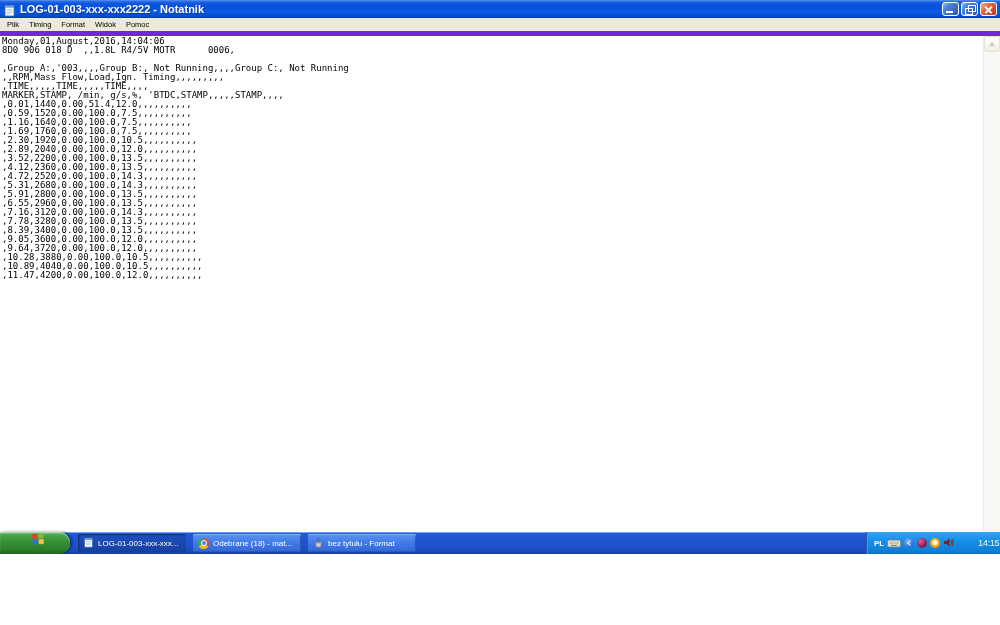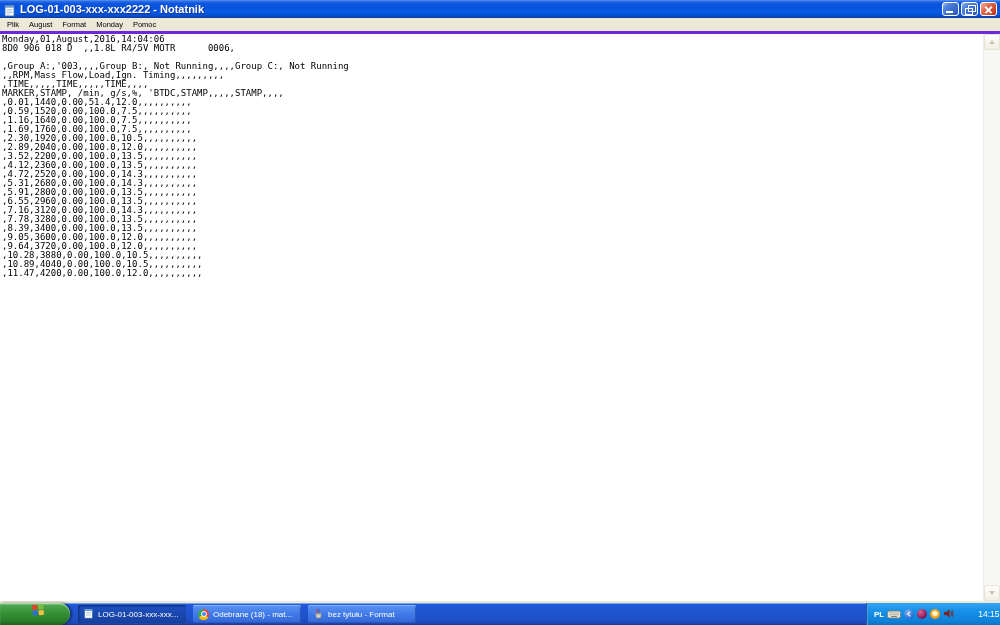--- a/index.html
+++ b/index.html
@@ -1,18 +1,18 @@
 <!DOCTYPE html>
 <html><head>
 <meta charset="utf-8">
 <style>
   * { margin:0; padding:0; box-sizing:border-box; }
   html,body { width:1000px; height:625px; overflow:hidden; }
   body { font-family:"Liberation Sans", sans-serif; }
-  .screen { position:relative; width:1000px; height:625px; background:#be185d; overflow:hidden; }
+  .screen { position:relative; width:1000px; height:554px; background:#be185d; overflow:hidden; }
 
   
   .window { position:absolute; top:0; left:0; width:1000px; height:603px; display:flex; flex-direction:column; background:#ECE9D8; }
 
   .titlebar { height:18px; flex:0 0 18px; display:flex; align-items:center; padding:0 3px;
     background: linear-gradient(180deg,#5A96EE 0%, #2A6DE4 8%, #0C55DF 20%, #0653DD 45%, #0A5BE8 65%, #0550CE 85%, #0B45B4 96%, #03368F 100%); }
   .app-icon { width:13px; height:13px; flex:0 0 13px; }
   .title { color:#fff; font-weight:bold; font-size:11px; margin-left:4px; flex:1;
     text-shadow:1px 1px 1px #10309a; white-space:nowrap; overflow:hidden; }
   .winbtns { display:flex; gap:2px; align-items:center; }
@@ -22,21 +22,21 @@
   .glyph-min::after { content:""; position:absolute; left:3px; bottom:2px; width:7px; height:2px; background:#fff; }
   .glyph-restore::before { content:""; position:absolute; left:3px; top:5px; width:6px; height:5px; border:1px solid #fff; background:transparent; }
   .glyph-restore::after { content:""; position:absolute; left:6px; top:2px; width:6px; height:5px; border:1px solid #fff; }
   .glyph-close::before, .glyph-close::after { content:""; position:absolute; left:3px; top:5.5px; width:9px; height:1.6px; background:#fff; }
   .glyph-close::before { transform:rotate(45deg); }
   .glyph-close::after { transform:rotate(-45deg); }
 
   .menubar { height:13px; flex:0 0 13px; background:#ECE9D8; display:flex; align-items:center; padding-left:2px;border-radius:6px; }
   .menu-item { font-size:7.5px; color:#000; padding:0 5px; cursor:default; }
 
-  .content { flex:1; position:relative; background:#fff; border-top:3px solid #6d28d9; border-bottom:2px solid #ECE9D8; }
+  .content { flex:1; position:relative; background:#fff; border-top:5px solid #6d28d9; border-bottom:2px solid #ECE9D8; }
   .edit-text { position:absolute; top:1px; left:2px; right:18px; bottom:0;
     font-family:"DejaVu Sans Mono", monospace; font-size:9px; line-height:9px; color:#000;
     white-space:pre; overflow:hidden; }
 
   .scrollbar { position:absolute; top:0; right:0; bottom:0; width:17px; background:#F7F7F4; border-left:1px solid #EDEBE2; }
   .sb-btn { position:absolute; left:0; width:16px; height:16px; border:1px solid #E6E3D4; border-radius:2px;
     background:linear-gradient(180deg,#FEFEFD,#F1EFE5); display:flex; align-items:center; justify-content:center; }
   .sb-btn.up { top:0; } .sb-btn.down { bottom:0; }
   .tri-up { width:0; height:0; border-left:3px solid transparent; border-right:3px solid transparent; border-bottom:4px solid #C9C5AF; }
   .tri-down { width:0; height:0; border-left:3px solid transparent; border-right:3px solid transparent; border-top:4px solid #C9C5AF; }
@@ -97,23 +97,23 @@
       <span class="title">LOG-01-003-xxx-xxx2222 - Notatnik</span>
       <span class="winbtns">
         <span class="wbtn glyph-min"></span>
         <span class="wbtn glyph-restore"></span>
         <span class="wbtn close glyph-close"></span>
       </span>
     </div>
 
     <div class="menubar">
       <span class="menu-item">Plik</span>
-      <span class="menu-item">August</span>
+      <span class="menu-item">Timing</span>
       <span class="menu-item">Format</span>
-      <span class="menu-item">Monday</span>
+      <span class="menu-item">Widok</span>
       <span class="menu-item">Pomoc</span>
     </div>
 
     <div class="content">
       <pre class="edit-text">Monday,01,August,2016,14:04:06
 8D0 906 018 D  ,,1.8L R4/5V MOTR      0006,
 
 ,Group A:,'003,,,,Group B:, Not Running,,,,Group C:, Not Running
 ,,RPM,Mass Flow,Load,Ign. Timing,,,,,,,,,
 ,TIME,,,,,TIME,,,,,TIME,,,,

